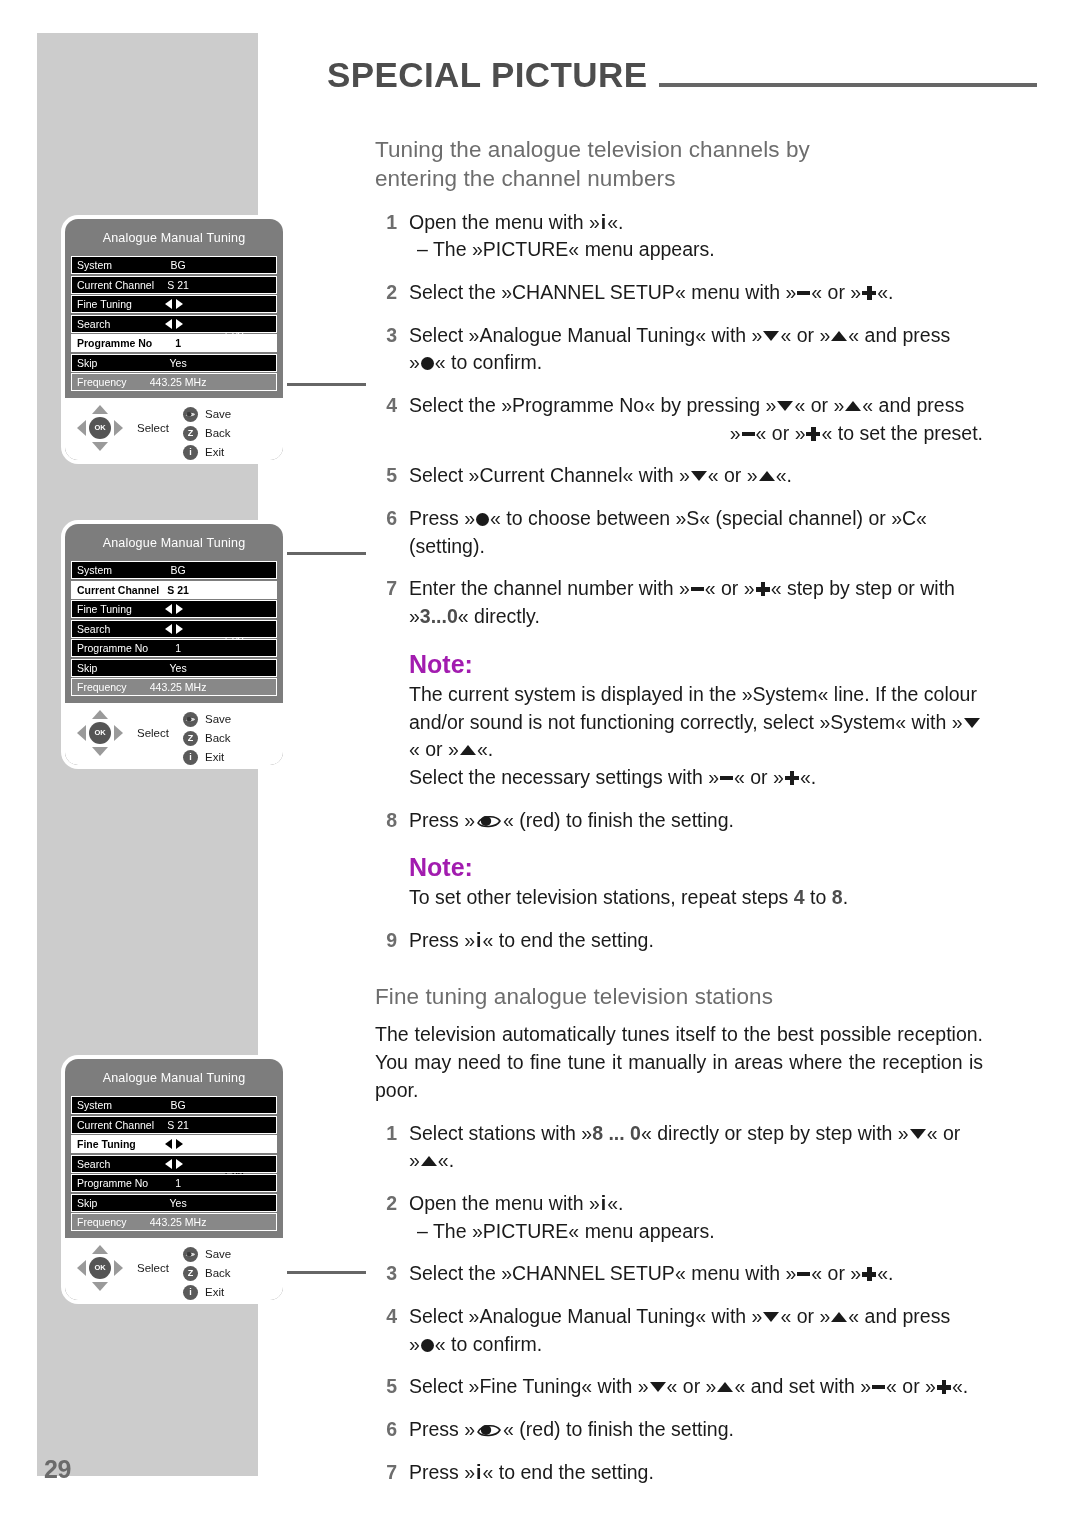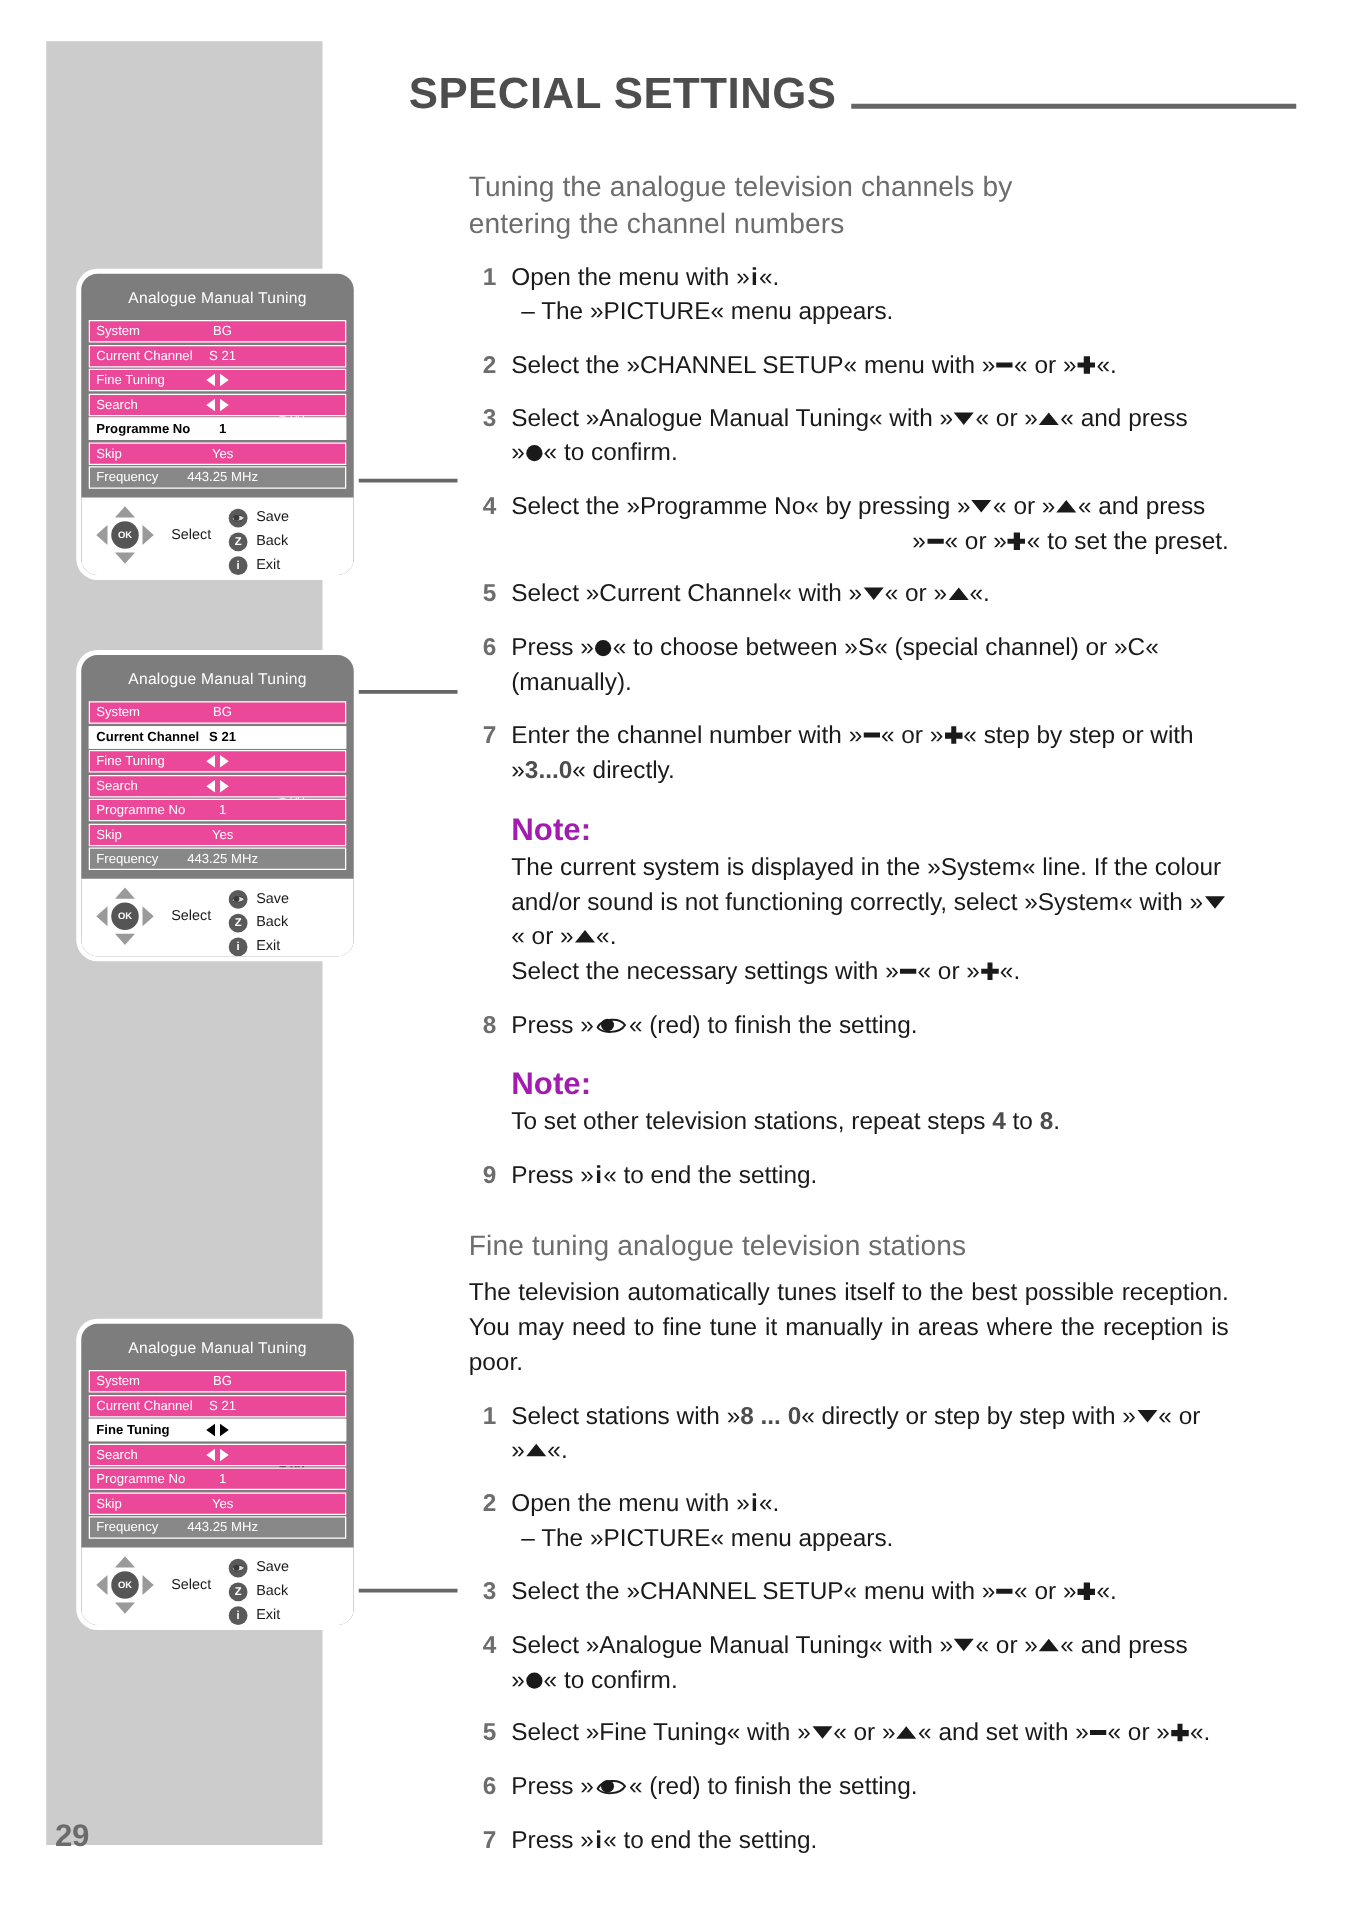--- a/index.html
+++ b/index.html
@@ -164,21 +164,21 @@
     color: #ffffff;
     font-size: 12.5px;
     padding: 12px 0 11px 0;
     letter-spacing: 0.2px;
   }
   .osd-rows { padding: 0 6px; }
   .osd-row {
     position: relative;
     height: 18px;
     margin-bottom: 1.5px;
-    background: #ec4899;
+    background: #000000;
     border: 1px solid #ffffff;
     display: flex; align-items: center;
     font-size: 10.5px;
     color: #ffffff;
   }
   .osd-row .lbl { padding-left: 5px; white-space: nowrap; }
   .osd-row .val {
     position: absolute; left: 52%; top: 50%;
     transform: translate(-50%, -50%);
     white-space: nowrap;
@@ -302,21 +302,21 @@
 </style>
 </head>
 <body>
 
 <div class="page">
 
   <div class="sidebar-band"></div>
   <div class="page-number">29</div>
 
   <div class="chapter-head">
-    <div class="chapter-title">SPECIAL SETTINGS</div>
+    <div class="chapter-title">SPECIAL PICTURE</div>
     <div class="chapter-rule"></div>
   </div>
 
   <div class="body-col">
 
     <h2 class="section">
       Tuning the analogue television channels by<br>entering the channel numbers
     </h2>
 
     <div class="steps">
@@ -345,21 +345,21 @@
       </div>
 
       <div class="step nojust">
         <span class="num">5</span>
         Select »Current Channel« with »<span class="g g-down"></span>« or »<span class="g g-up"></span>«.
       </div>
 
       <div class="step">
         <span class="num">6</span>
         Press »<span class="g g-dot"></span>« to choose between »S« (special channel) or »C«
-        <span style="display:block;text-align:left">(manually).</span>
+        <span style="display:block;text-align:left">(setting).</span>
       </div>
 
       <div class="step">
         <span class="num">7</span>
         Enter the channel number with »<span class="g g-minus"></span>« or »<span class="g g-plus"></span>« step by step or with
         <span style="display:block;text-align:left">»<b class="kb">3...0</b>« directly.</span>
       </div>
 
       <div class="note-block">
         <div class="note-title">Note:</div>

